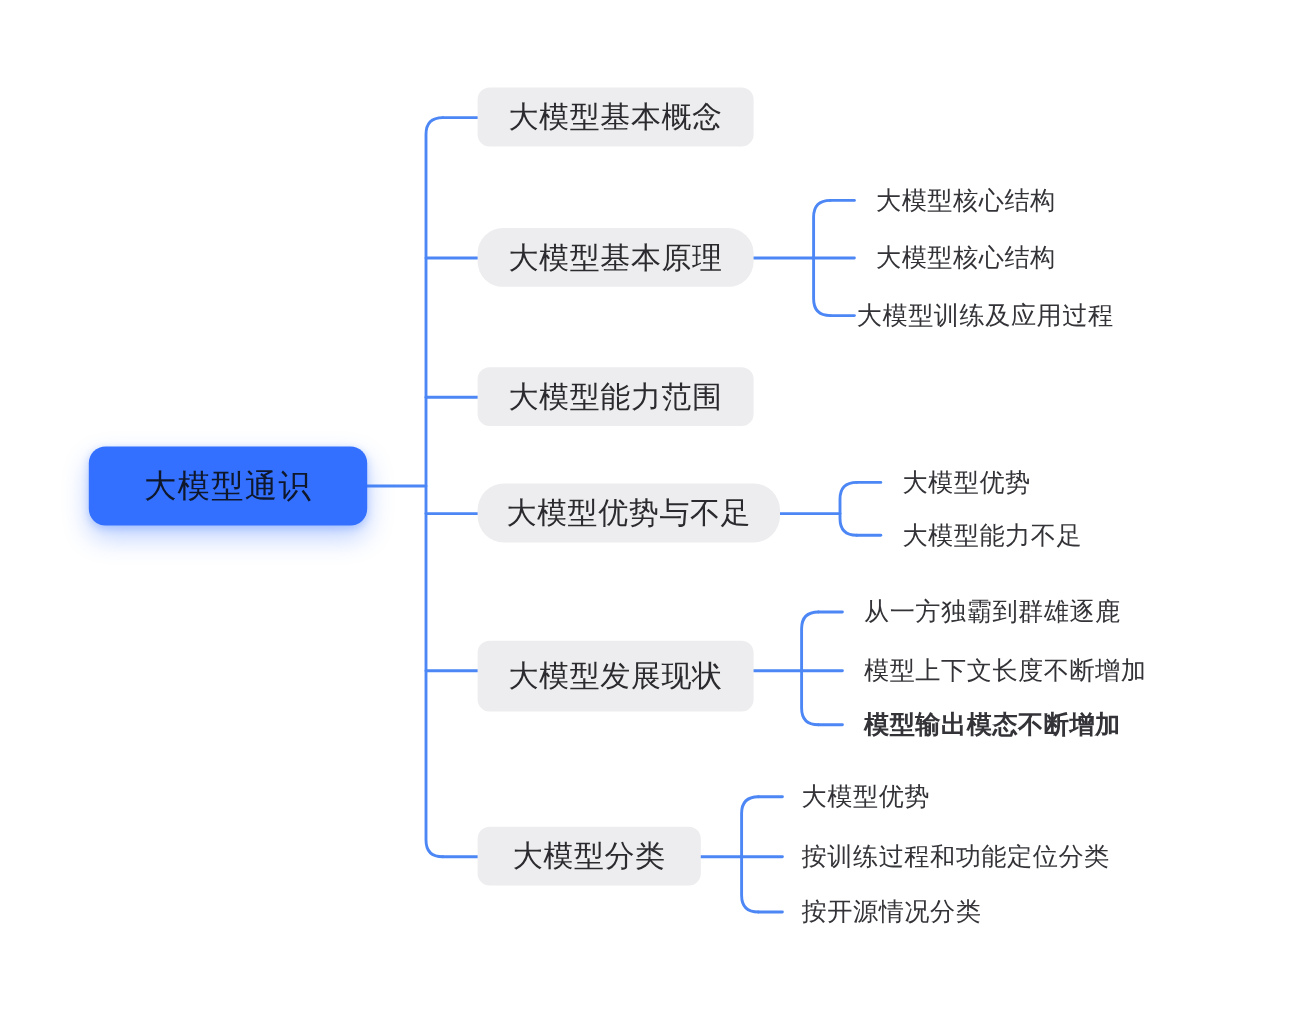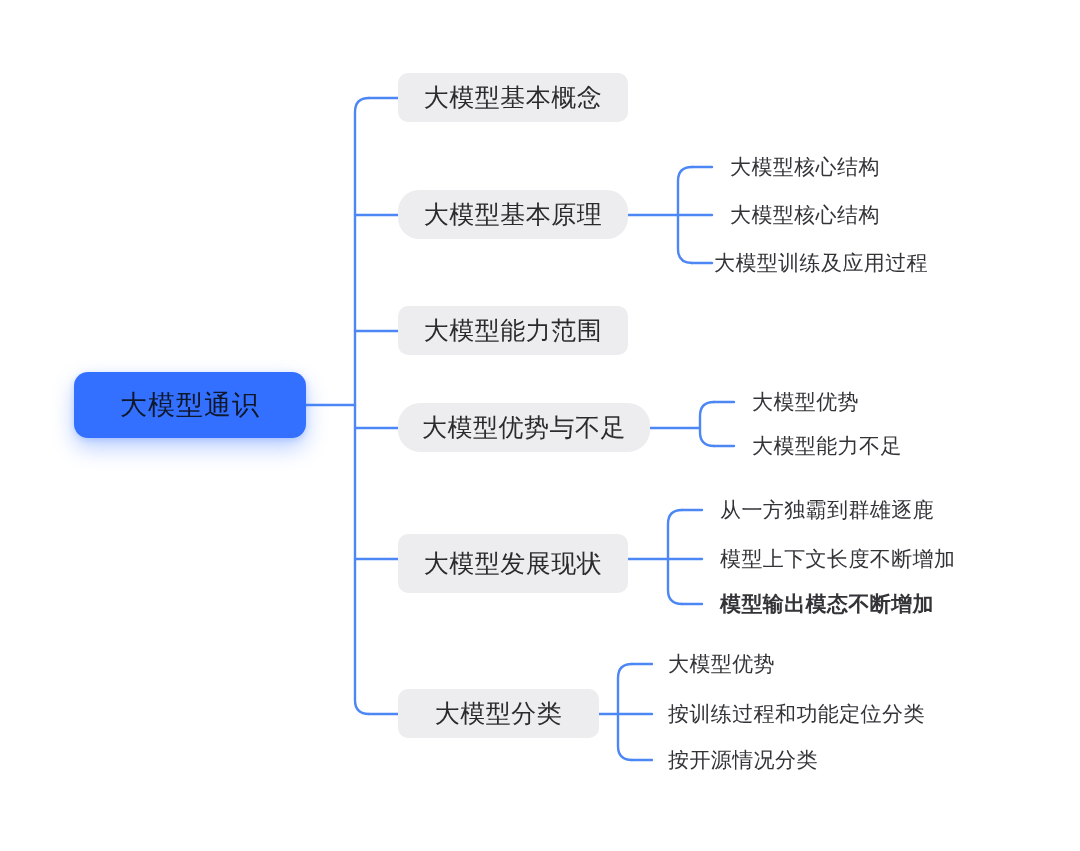--- a/index.html
+++ b/index.html
@@ -98,19 +98,19 @@
       <div class="node leaf-node" style="left: 730px; top: 200px; height: 30px;">大模型核心结构</div>
       <div class="node leaf-node" style="left: 714px; top: 248px; height: 30px;">大模型训练及应用过程</div>
       <div class="node branch-node" style="left: 398px; top: 306px; width: 230px; height: 49px; text-align: right;">大模型能力范围</div>
       <div class="node branch-node" style="left: 398px; top: 403px; width: 252px; height: 49px; border-radius: 22px;">大模型优势与不足</div>
       <div class="node leaf-node" style="left: 752px; top: 387px; height: 30px;">大模型优势</div>
       <div class="node leaf-node" style="left: 752px; top: 431px; height: 30px;">大模型能力不足</div>
       <div class="node branch-node" style="left: 398px; top: 534px; width: 230px; height: 59px;">大模型发展现状</div>
       <div class="node leaf-node" style="left: 720px; top: 495px; height: 30px;">从一方独霸到群雄逐鹿</div>
       <div class="node leaf-node" style="left: 720px; top: 544px; height: 30px;">模型上下文长度不断增加</div>
       <div class="node leaf-node" style="left: 720px; top: 589px; height: 30px; font-weight: bold;">模型输出模态不断增加</div>
-      <div class="node branch-node" style="left: 398px; top: 689px; width: 201px; height: 49px;">大模型分类</div>
+      <div class="node branch-node" style="left: 398px; top: 689px; width: 186px; height: 49px;">大模型分类</div>
       <div class="node leaf-node" style="left: 668px; top: 649px; height: 30px;">大模型优势</div>
       <div class="node leaf-node" style="left: 668px; top: 699px; height: 30px;">按训练过程和功能定位分类</div>
       <div class="node leaf-node" style="left: 668px; top: 745px; height: 30px;">按开源情况分类</div>
     </div>
 
 </div>
 
 </body></html>

